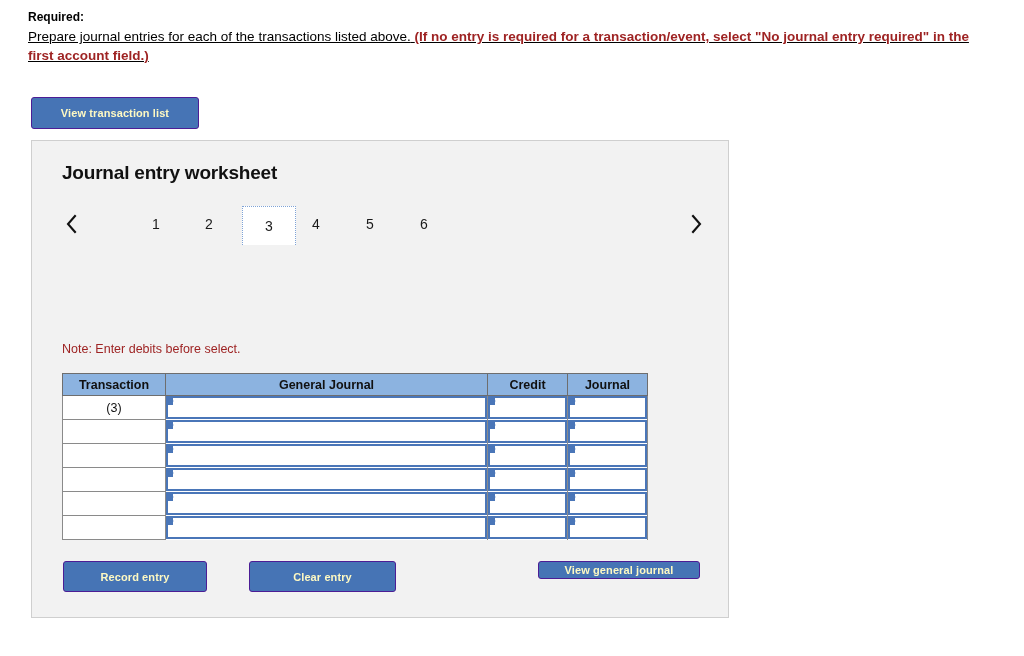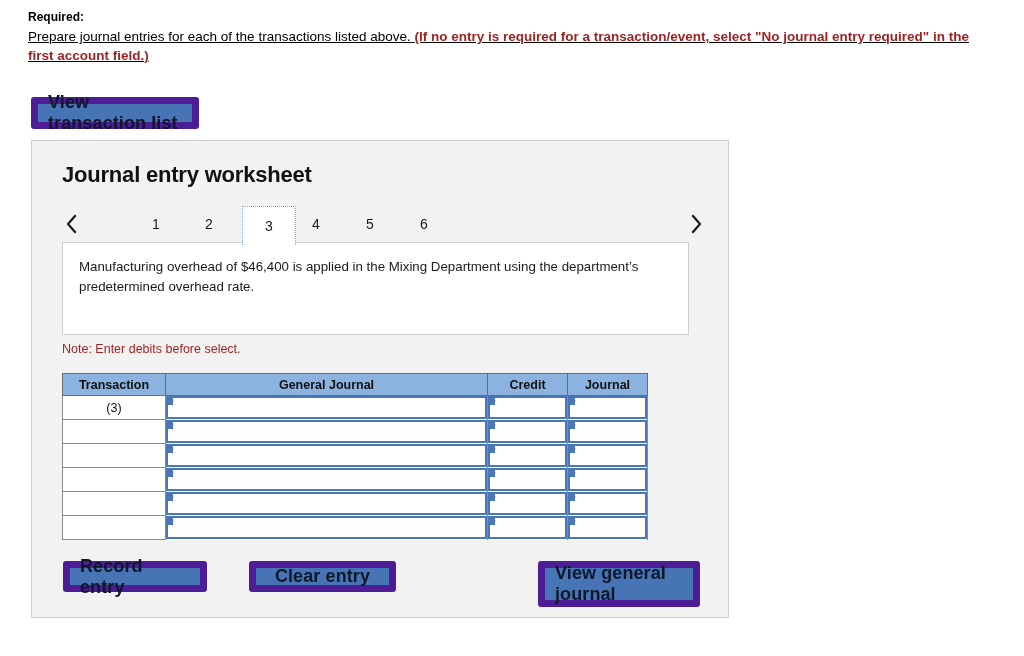--- a/index.html
+++ b/index.html
@@ -39,24 +39,24 @@
     color: #9e2323;
     font-weight: bold;
   }
 
   
   .btn {
     display: inline-flex;
     align-items: center;
     justify-content: center;
     background: #4674b5;
-    color: #0f172a;
-    font-size: 18px;
+    color: #fef9c3;
+    font-size: 11px;
     font-weight: bold;
-    border: 7px solid #4c1d95;
+    border: 1px solid #4c1d95;
     border-radius: 3px;
     cursor: pointer;
     box-sizing: border-box;
     font-family: "Liberation Sans", sans-serif;
     padding: 0 10px;
     letter-spacing: 0.1px;
   }
 
   .view-transaction-btn {
     position: absolute;
@@ -75,21 +75,21 @@
     height: 478px;
     background: #f2f2f2;
     border: 1px solid #cfcfcf;
     box-sizing: border-box;
   }
 
   .worksheet-title {
     position: absolute;
     left: 30px;
     top: 21px;
-    font-size: 22px;
+    font-size: 19px;
     font-weight: bold;
     color: #111;
     letter-spacing: -0.2px;
   }
 
   
   .tabstrip {
     position: absolute;
     left: 28px;
     top: 62px;
@@ -254,21 +254,21 @@
     left: 217px;
     top: 420px;
     width: 147px;
     height: 31px;
   }
   .viewgj-btn {
     position: absolute;
     left: 506px;
     top: 420px;
     width: 162px;
-    height: 46px;
+    height: 18px;
   }
 </style>
 </head>
 <body>
 
 <div class="required-block">
   <div class="required-label">Required:</div>
   <div class="required-text">
     <span>Prepare journal entries for each of the transactions listed above.</span>
     <span class="required-emph">(If no entry is required for a transaction/event, select "No journal entry required" in the first account field.)</span>
@@ -296,23 +296,20 @@
     <div class="tab" style="left:300px;">5</div>
     <div class="tab" style="left:354px;">6</div>
 
     <div class="chev chev-next">
       <svg width="13" height="20" viewBox="0 0 13 20" aria-hidden="true">
         <path d="M3 2 L10 10 L3 18" stroke="#111" stroke-width="2.1" fill="none" stroke-linecap="square"></path>
       </svg>
     </div>
   </div>
 
-  <div class="desc-box">
-    <div class="desc-text">Manufacturing overhead of $46,400 is applied in the Mixing Department using the department’s predetermined overhead rate.</div>
-  </div>
 
   <div class="note">Note: Enter debits before select.</div>
 
   <table class="jtable">
     <colgroup>
       <col class="col-trans">
         <col class="col-gj">
         <col class="col-debit">
         <col class="col-credit">
     </colgroup>

